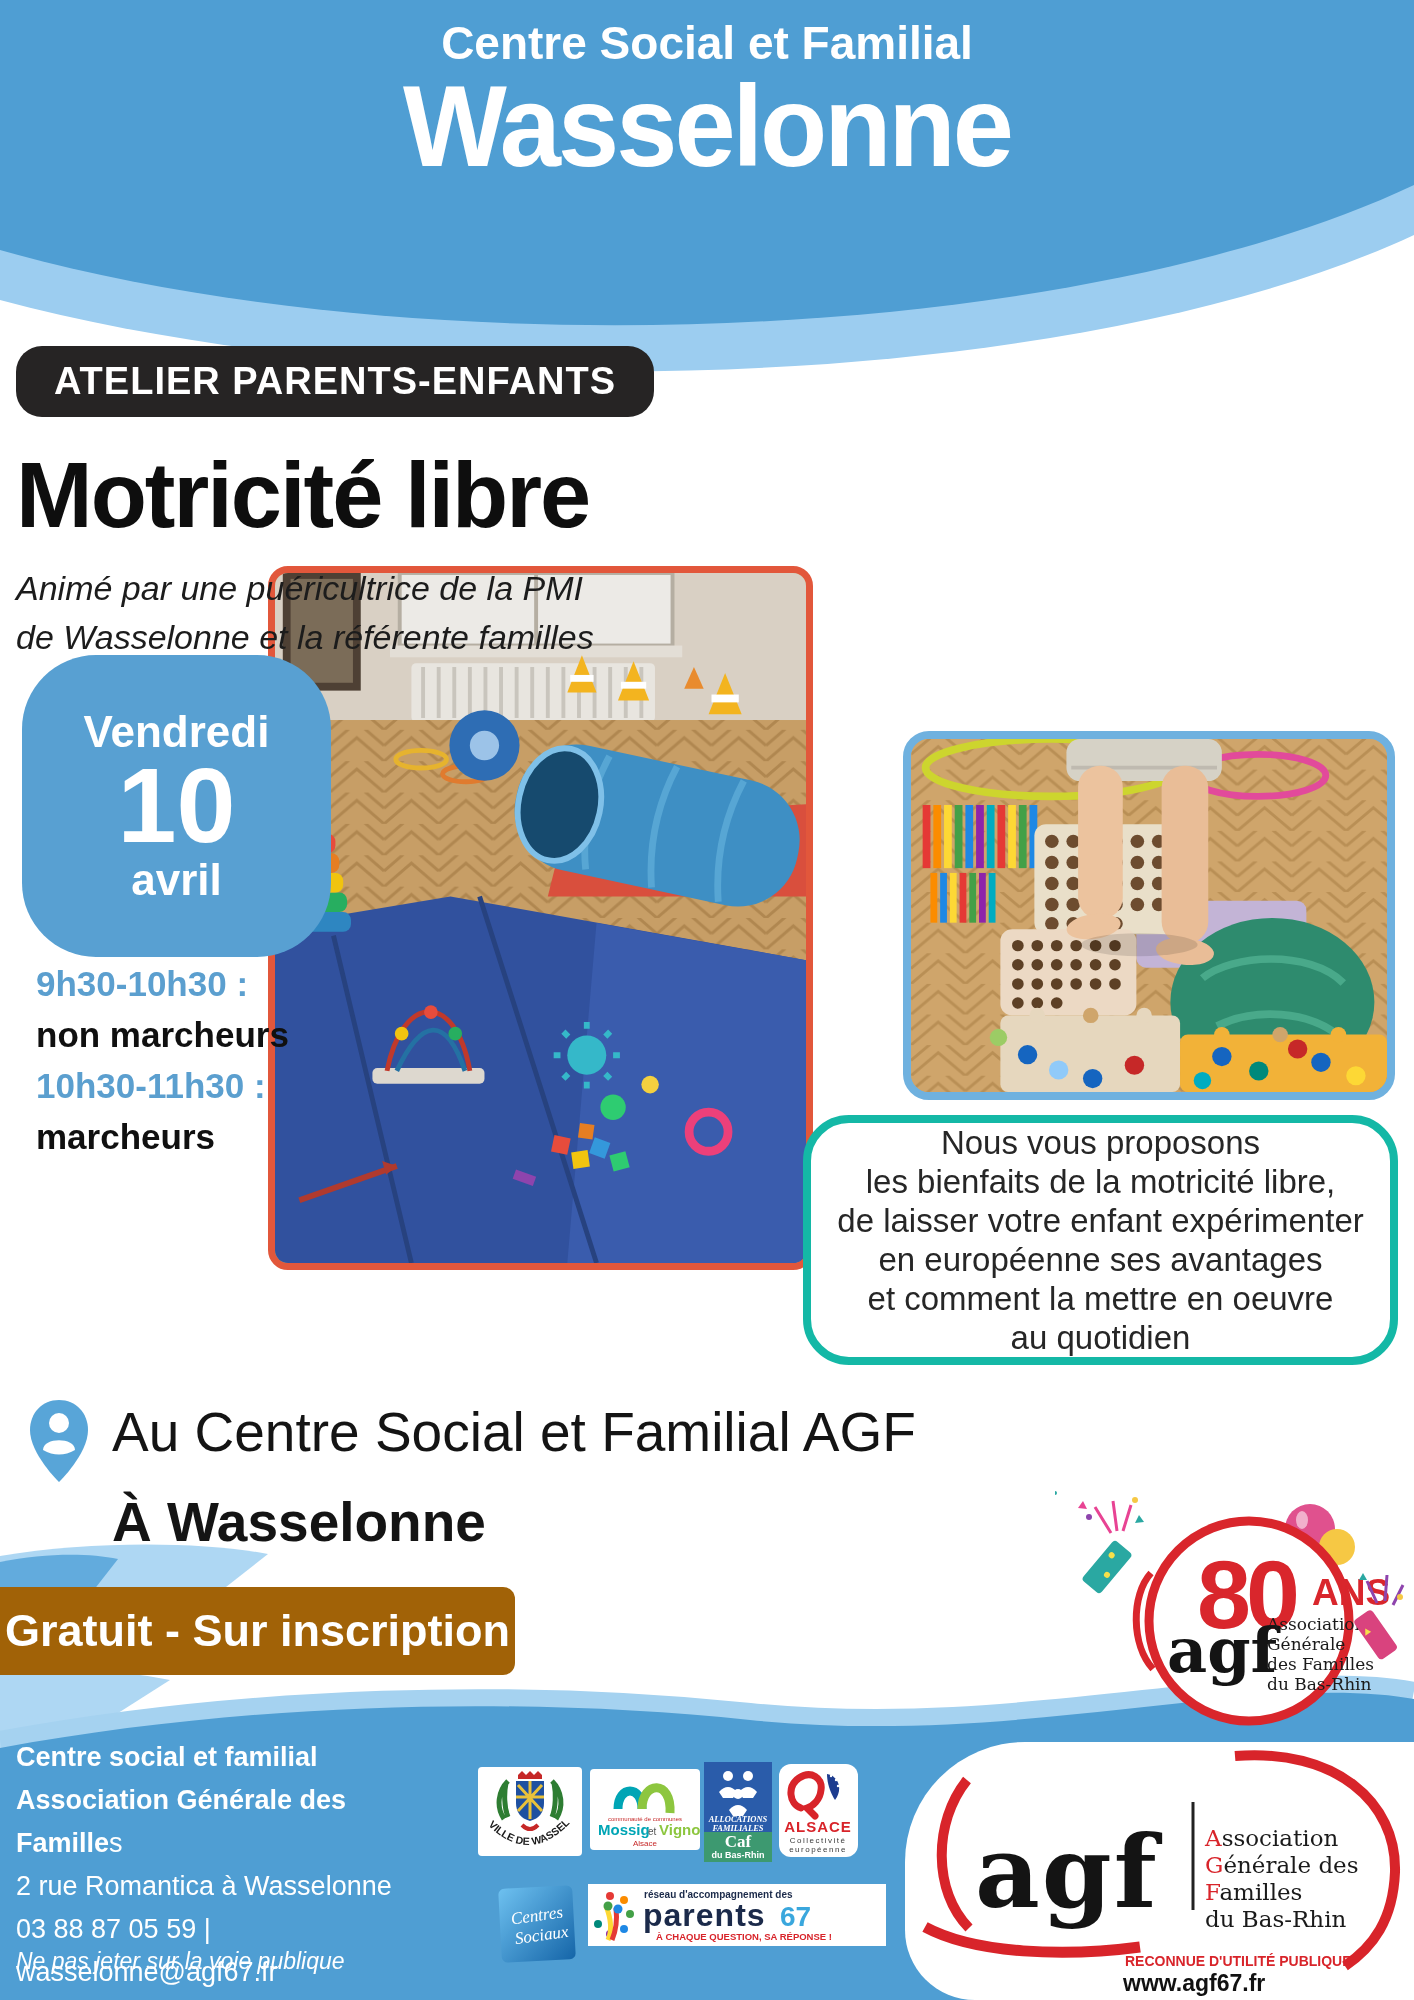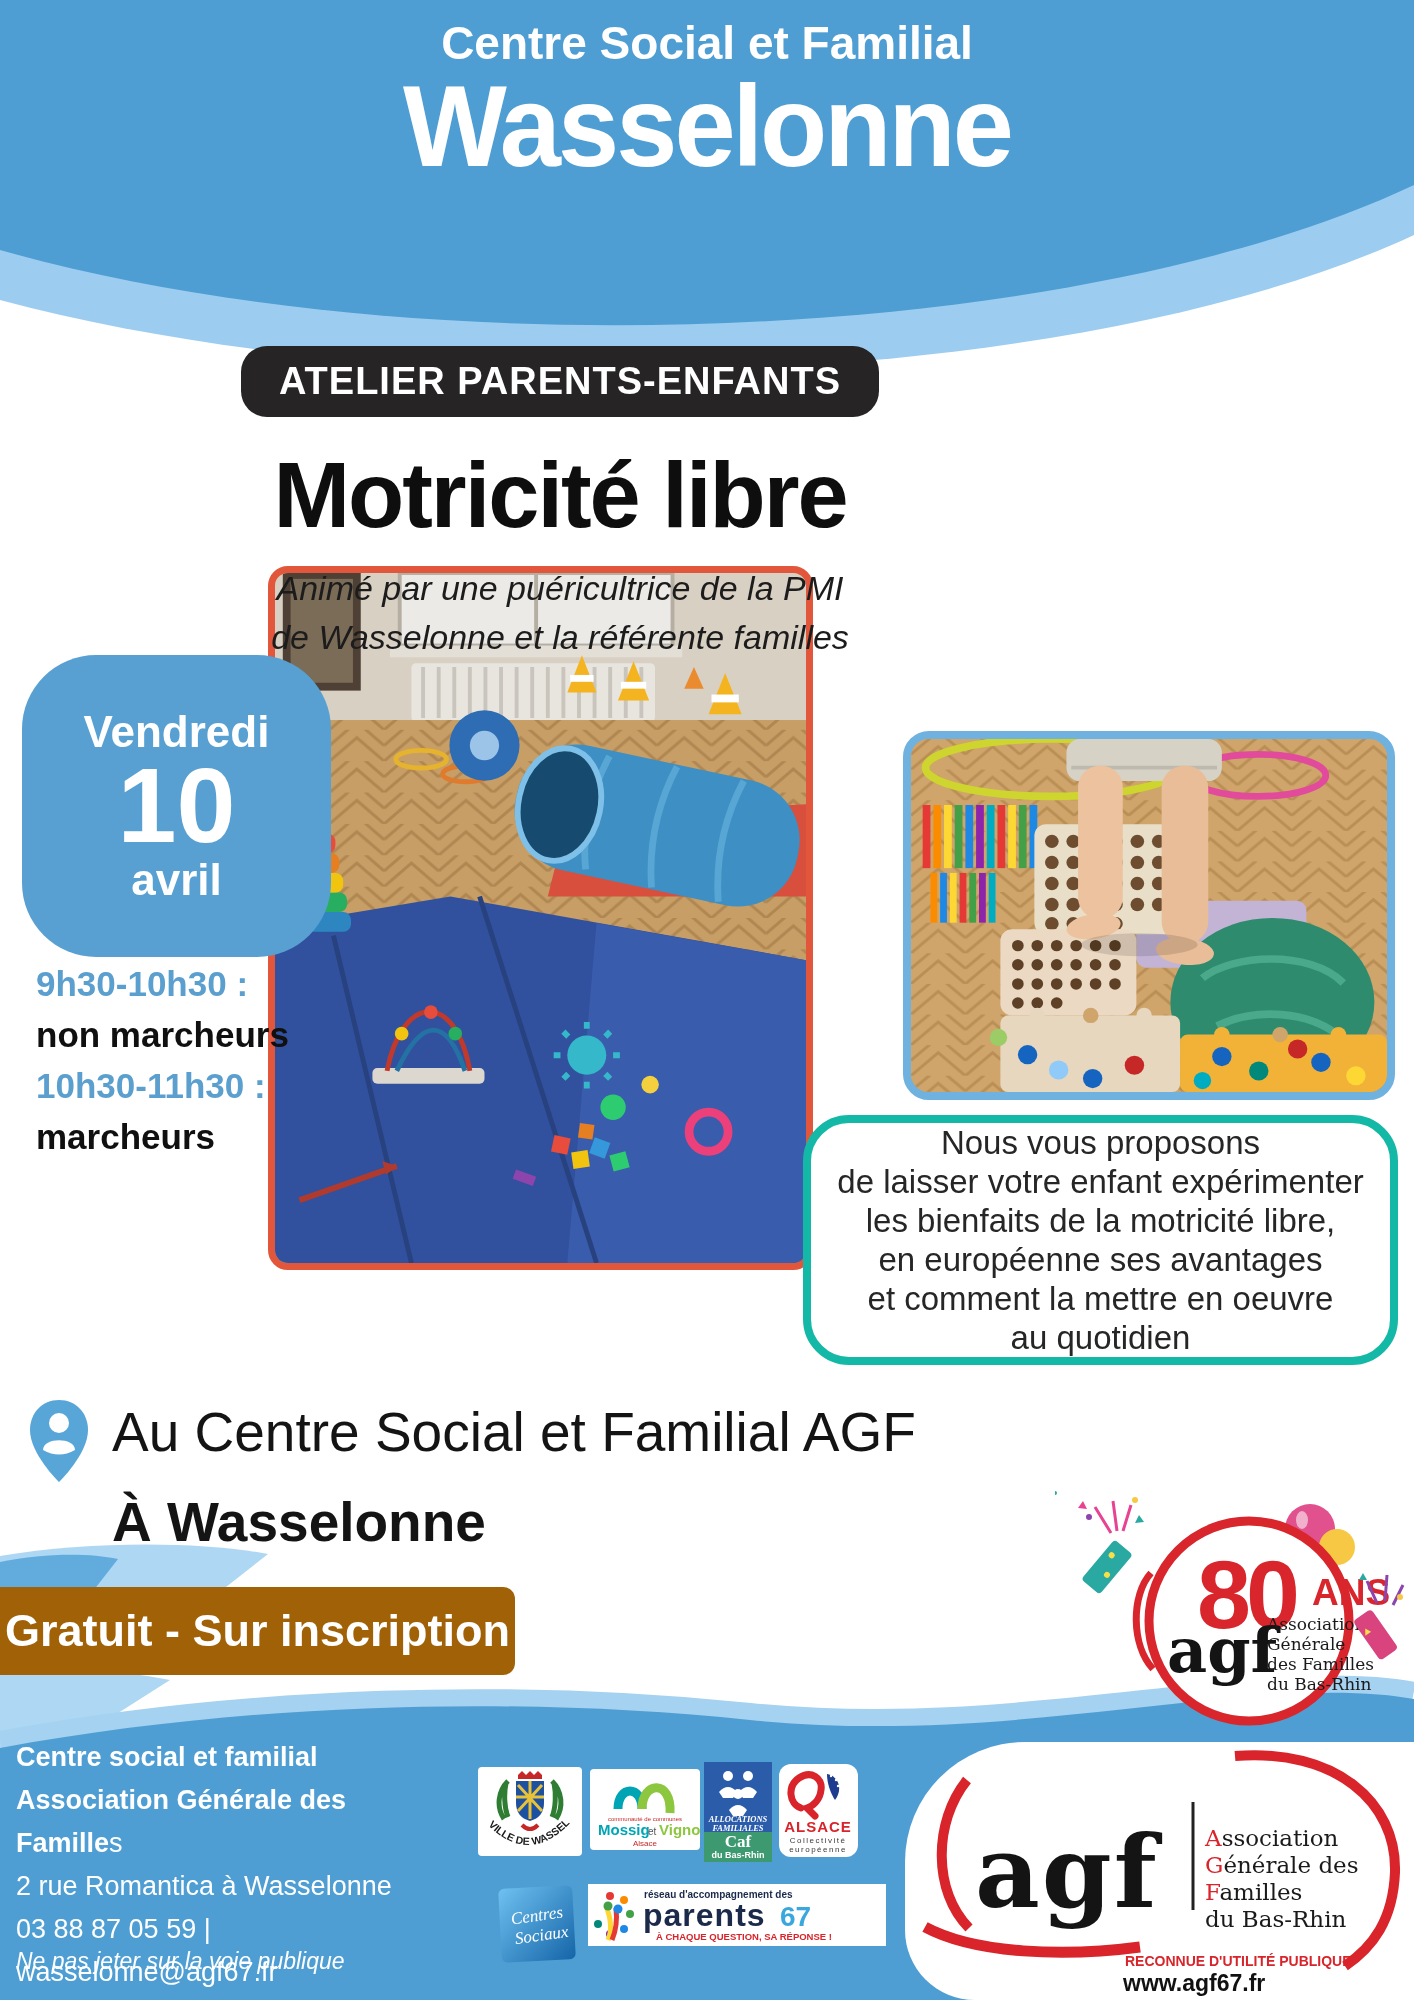--- a/index.html
+++ b/index.html
@@ -5,21 +5,21 @@
   html,body{margin:0;padding:0;background:#fff;}
   .page{position:relative;width:1414px;height:2000px;overflow:hidden;background:#fff;
         font-family:"Liberation Sans",sans-serif;}
   .abs{position:absolute;}
   
   .hdr1{left:0;top:16px;width:1414px;text-align:center;color:#fff;font-weight:700;
         font-size:46px;letter-spacing:0;z-index:3;}
   .hdr2{left:0;top:62px;width:1414px;text-align:center;color:#fff;font-weight:700;
         font-size:110px;letter-spacing:-3px;z-index:3;transform:scaleY(1.05);}
   
-  .headline{left:3px;top:346px;width:1114px;text-align:center;z-index:3;}
+  .headline{left:16px;top:346px;width:1114px;z-index:3;}
   .badge{display:inline-block;background:#262424;color:#fff;font-weight:700;font-size:38px;
          padding:14px 38px;border-radius:26px;letter-spacing:1px;}
   .title{margin-top:26px;font-size:92px;font-weight:700;color:#0e0e0e;letter-spacing:-2px;}
   .subtitle{margin-top:16px;font-style:italic;font-size:34px;line-height:1.45;color:#1c1c1c;}
   
   .datecard{left:22px;top:627px;width:309px;height:302px;border-radius:74px;background:#58a0d2;
             color:#fff;display:flex;flex-direction:column;align-items:center;justify-content:center;
             z-index:3;margin-top:28px;}
   .datecard .wd{font-size:44px;font-weight:700;}
   .datecard .dd{font-size:106px;font-weight:700;line-height:.92;}
@@ -308,22 +308,22 @@
         <ellipse cx="188" cy="196" rx="28" ry="13" fill="#ecc39e" transform="rotate(-8 188 196)"></ellipse>
         <rect x="258" y="28" width="48" height="186" rx="23" fill="#e9bd97"></rect>
         <ellipse cx="282" cy="222" rx="30" ry="14" fill="#e9bd97" transform="rotate(6 282 222)"></ellipse>
         <ellipse cx="235" cy="215" rx="60" ry="12" fill="#000" opacity="0.12"></ellipse>
       </g>
     </svg>
   </div>
 
   <div class="abs bubble">
     <div>Nous vous proposons</div>
+    <div>les bienfaits de la motricité libre,</div>
     <div>de laisser votre enfant expérimenter</div>
-    <div>les bienfaits de la motricité libre,</div>
     <div>en européenne ses avantages</div>
     <div>et comment la mettre en oeuvre</div>
     <div>au quotidien</div>
   </div>
 
   <svg class="abs pin" width="62" height="86" viewBox="0 0 62 86">
     <path d="M31,2 C14,2 2,15 2,32 C2,56 31,84 31,84 C31,84 60,56 60,32 C60,15 48,2 31,2 Z" fill="#58a5d8"></path>
     <circle cx="31" cy="25" r="10" fill="#fff"></circle>
     <path d="M15,52 C15,39 47,39 47,52 Q31,61 15,52 Z" fill="#fff"></path>
   </svg>

